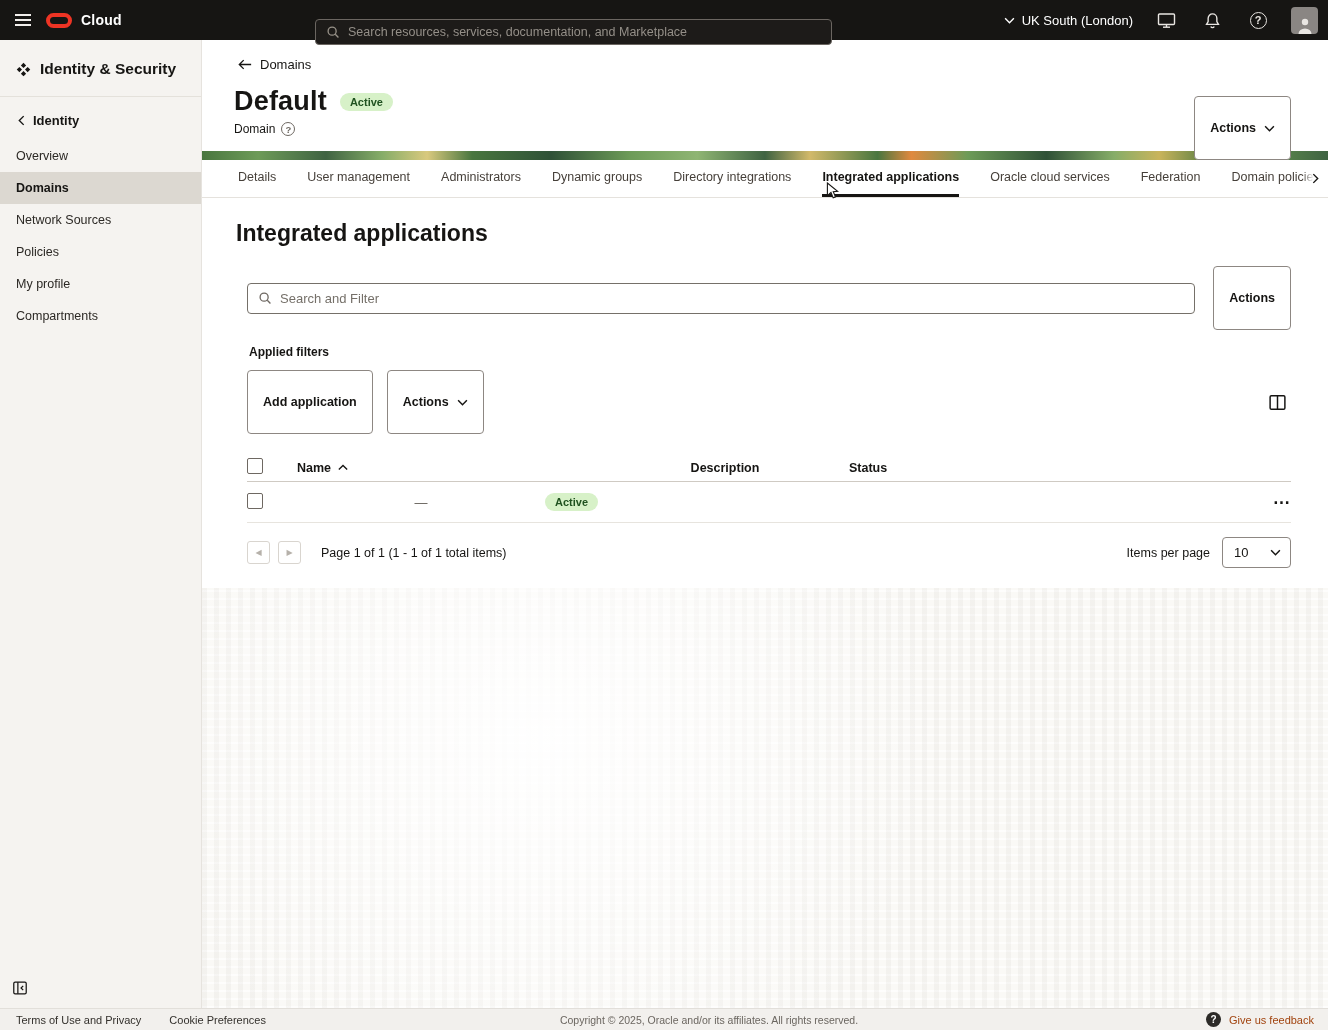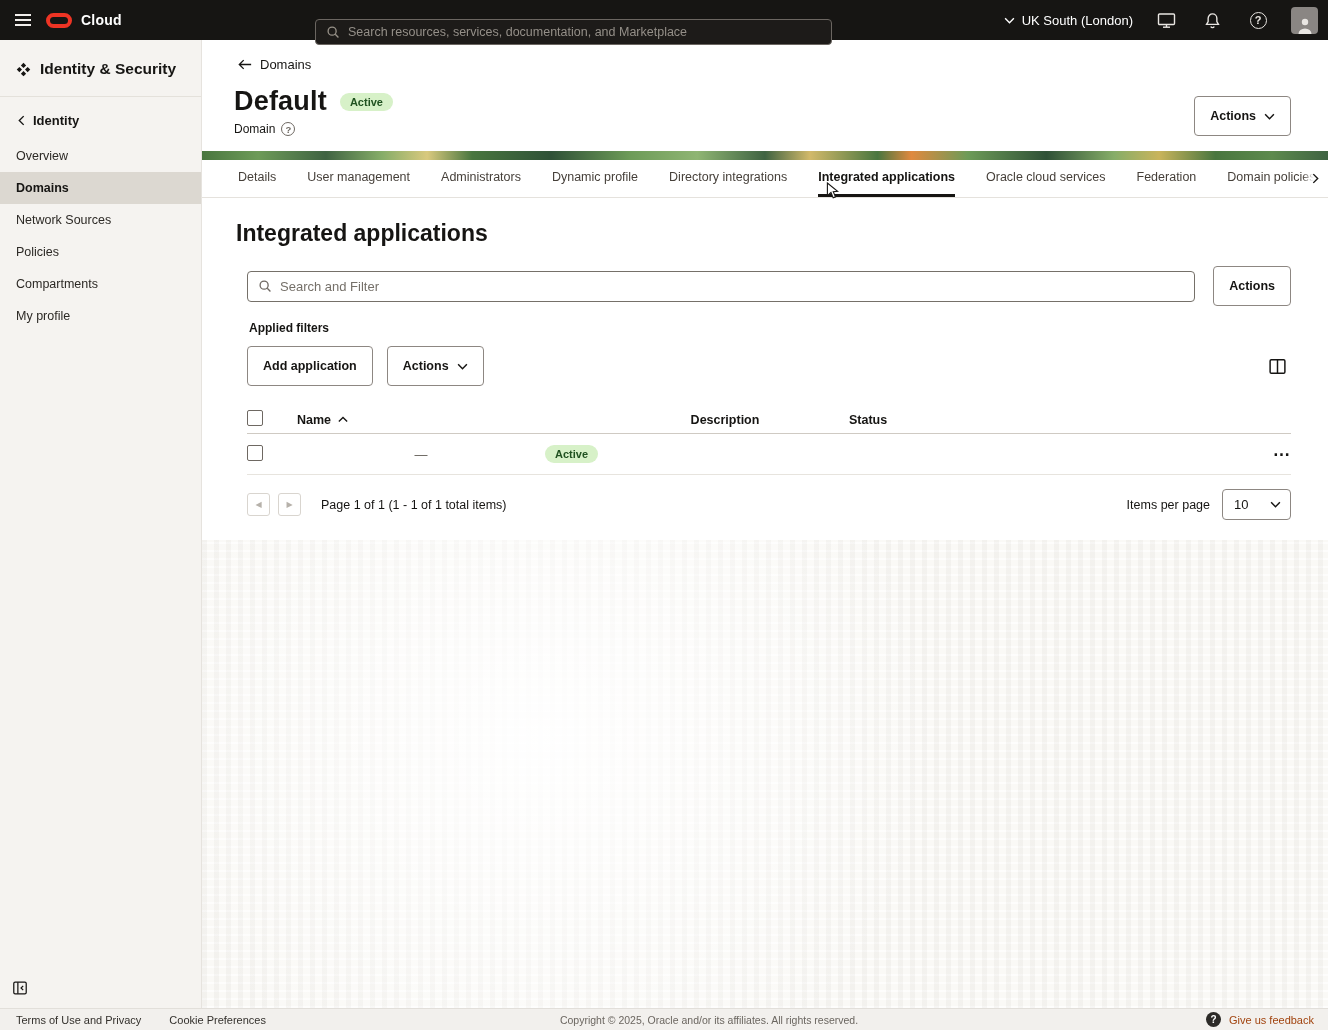--- a/index.html
+++ b/index.html
@@ -81,21 +81,21 @@
   .title-row { display:flex; align-items:center; gap:13px; margin-top:12px; }
   .page-title { font-size:27px; font-weight:700; letter-spacing:.2px; }
   .badge { display:inline-block; background:var(--badge-bg,#d7f1c8); color:var(--badge-text,#205220);
     font-size:11px; font-weight:600; padding:3px 10px; border-radius:10px; }
   .subtitle-row { display:flex; align-items:center; gap:6px; margin-top:5px; font-size:12px; }
   .q-dot { width:14px; height:14px; border:1.3px solid #6e6862; border-radius:50%; color:#6e6862;
     font-size:9.5px; font-weight:700; display:flex; align-items:center; justify-content:center; }
   .btn {
     background:#fff; border:1px solid var(--border,#8d8782); border-radius:4px;
     font-family:inherit; font-size:12.5px; font-weight:700; color:#161513;
-    padding:12px 15px; cursor:pointer; display:inline-flex; align-items:center; gap:8px;
+    padding:24px 15px; cursor:pointer; display:inline-flex; align-items:center; gap:8px;
   }
   .head-actions { position:absolute; right:37px; top:56px; }
 
   .art-strip {
     height:9px; margin-top:15px;
     background:
       linear-gradient(90deg,#49763f 0%,#6d9b58 5%,#3f6342 11%,#86ad68 16%,#d9c97e 20%,#49763f 24%,
       #2f5137 31%,#6d9b58 38%,#8fb573 44%,#3f6342 50%,#d2b96a 54%,#49763f 60%,#e0893f 63%,
       #6d9b58 68%,#2f5137 75%,#86ad68 81%,#c9b45c 85%,#49763f 90%,#5d8a4d 95%,#3f6342 100%);
   }
@@ -238,22 +238,22 @@
           <path d="M6.5 1 L1.5 6 L6.5 11" fill="none" stroke="#161513" stroke-width="1.6"></path>
         </svg>
     </span>
     <span>Identity</span>
   </div>
   <nav>
     <div class="nav-item">Overview</div>
     <div class="nav-item selected">Domains</div>
     <div class="nav-item">Network Sources</div>
     <div class="nav-item">Policies</div>
+    <div class="nav-item">My profile</div>
     <div class="nav-item">Compartments</div>
-    <div class="nav-item">My profile</div>
   </nav>
   <button class="collapse-btn">
     <svg width="16" height="16" viewBox="0 0 18 18">
         <rect x="2" y="2.5" width="14" height="13" rx="1.5" fill="none" stroke="#161513" stroke-width="1.4"></rect>
         <line x1="6.6" y1="2.5" x2="6.6" y2="15.5" stroke="#161513" stroke-width="1.4"></line>
         <path d="M12.6 6.6 L10.2 9 L12.6 11.4" fill="none" stroke="#161513" stroke-width="1.4"></path>
       </svg>
   </button>
 </aside>
 
@@ -284,21 +284,21 @@
           </svg>
       </button>
     </div>
 
     <div class="art-strip"></div>
 
     <div class="tabbar">
       <div class="tab">Details</div>
       <div class="tab">User management</div>
       <div class="tab">Administrators</div>
-      <div class="tab">Dynamic profile</div>
+      <div class="tab">Dynamic groups</div>
       <div class="tab">Directory integrations</div>
       <div class="tab active">Integrated applications</div>
       <div class="tab">Oracle cloud services</div>
       <div class="tab">Federation</div>
       <div class="tab">Domain policies</div>
 
       <button class="tab-overflow">
         <svg width="7" height="11" viewBox="0 0 8 12">
             <path d="M1.5 1 L6.5 6 L1.5 11" fill="none" stroke="#161513" stroke-width="1.6"></path>
           </svg>

